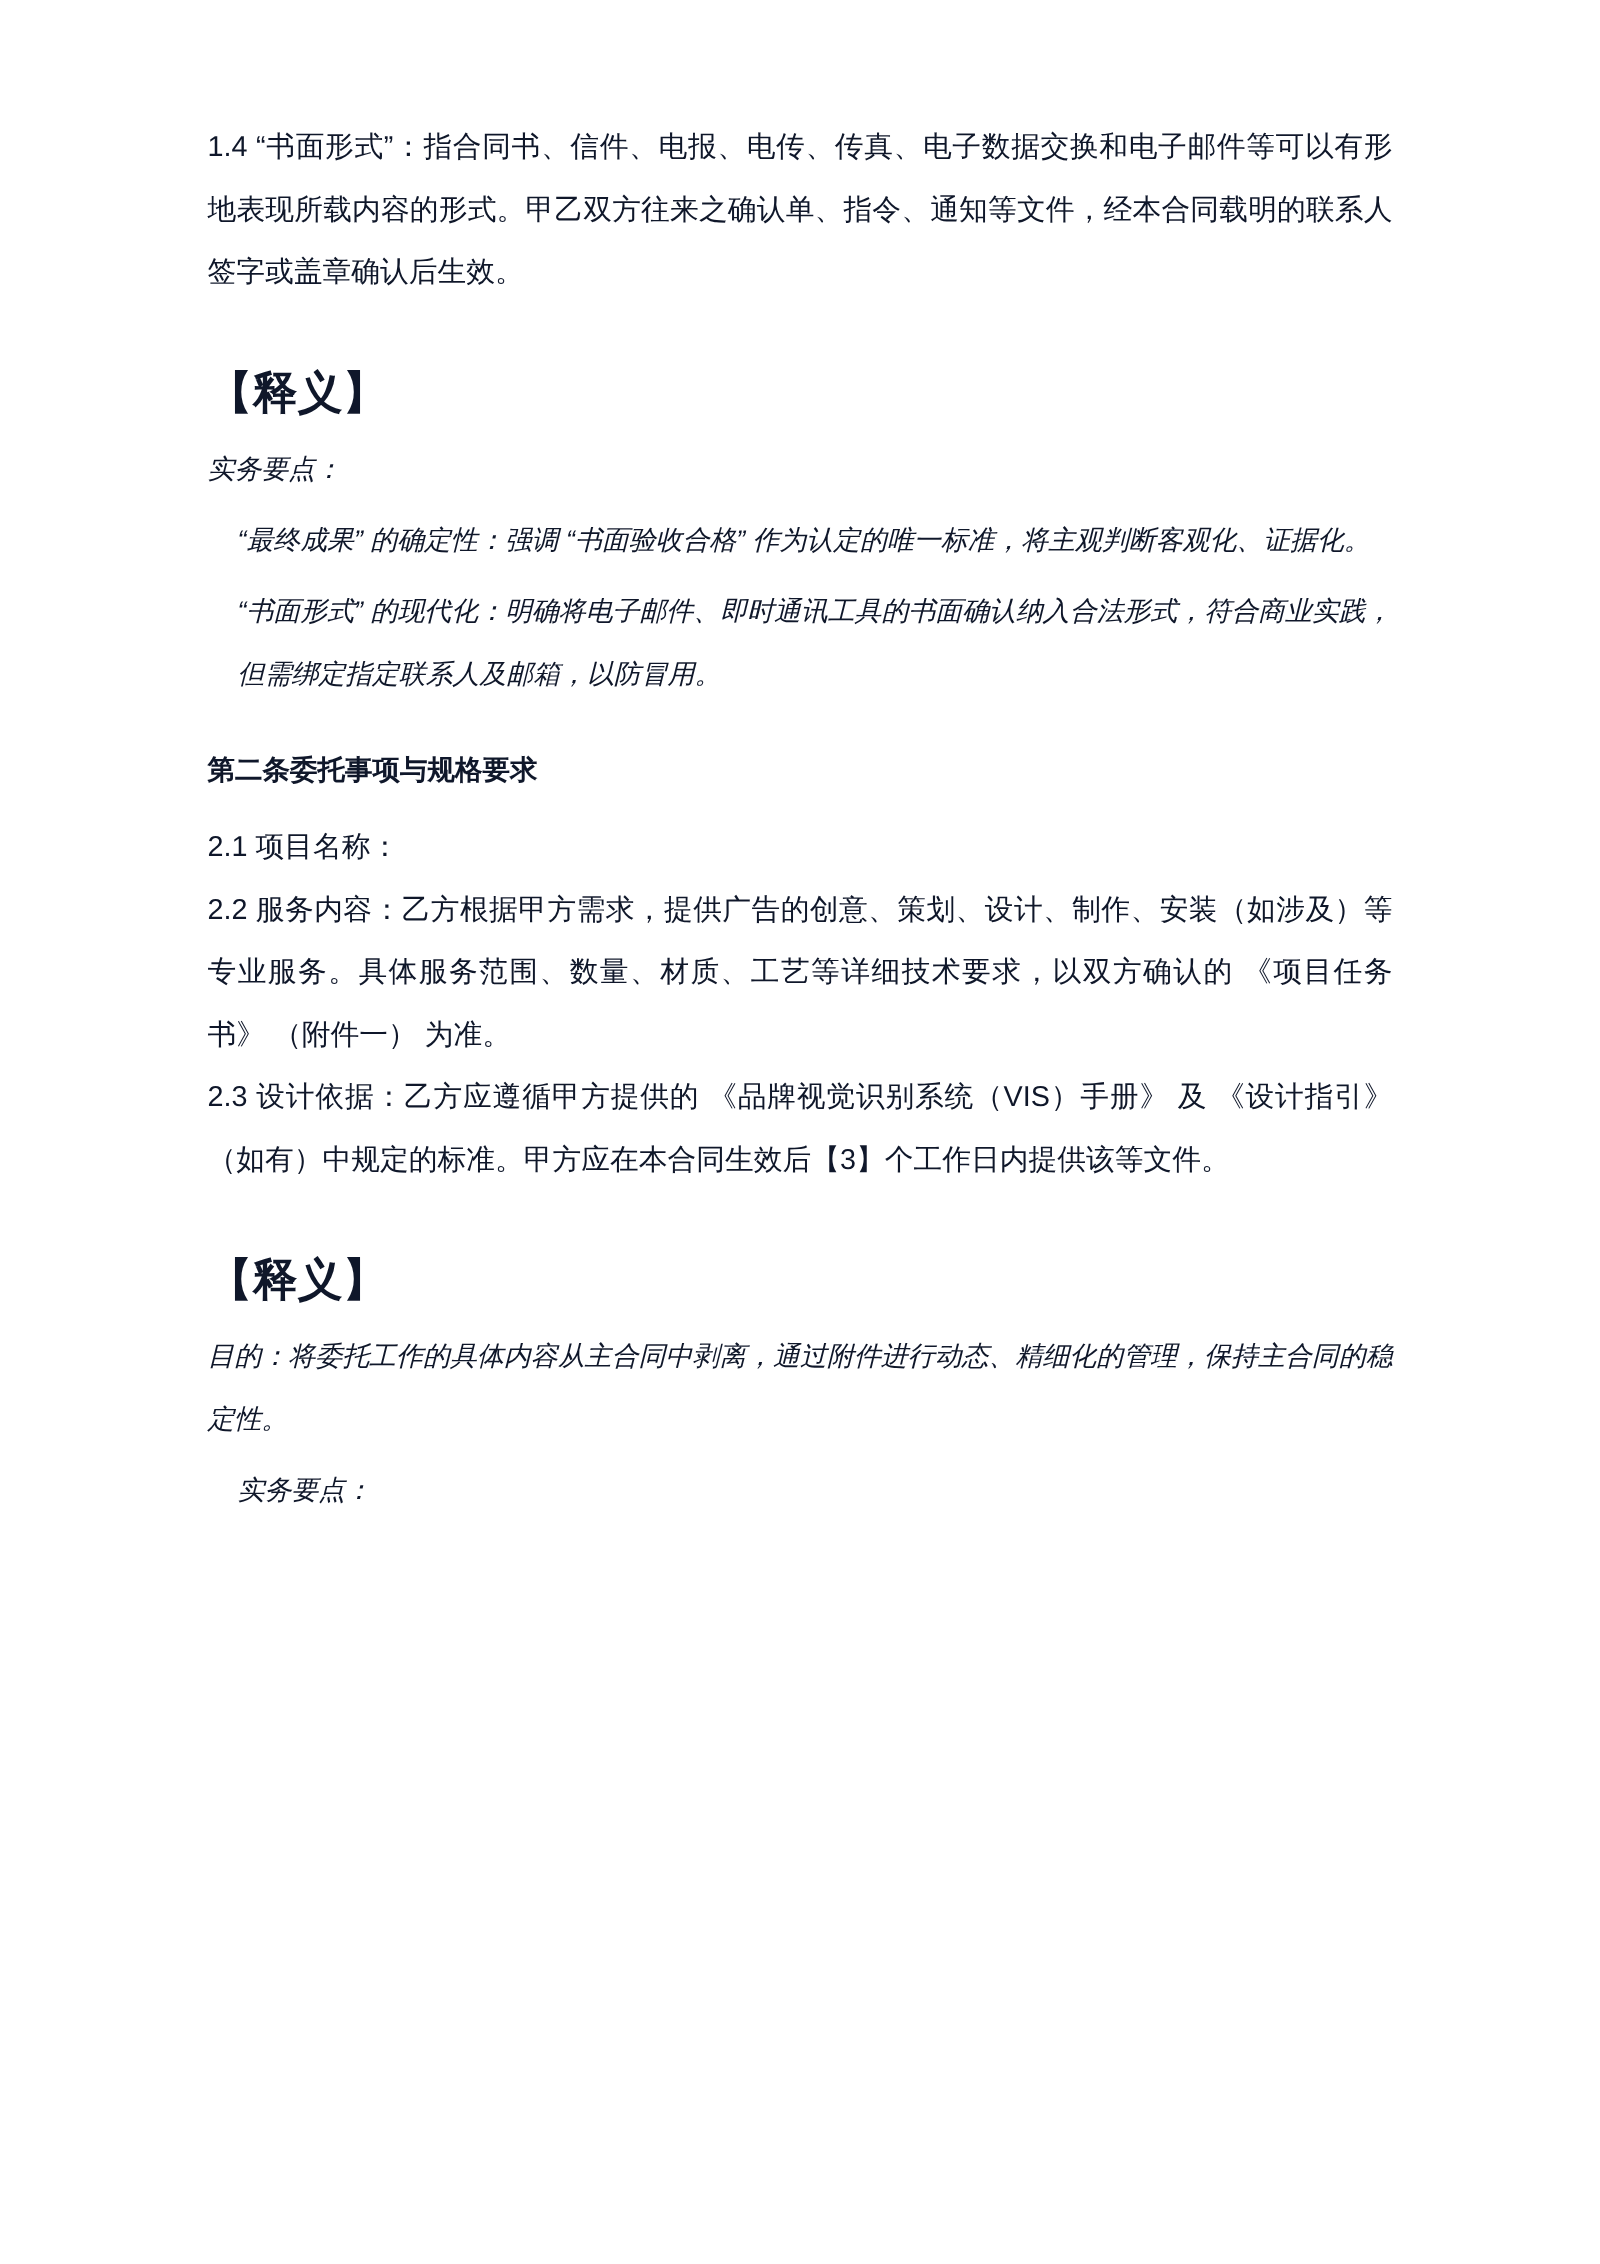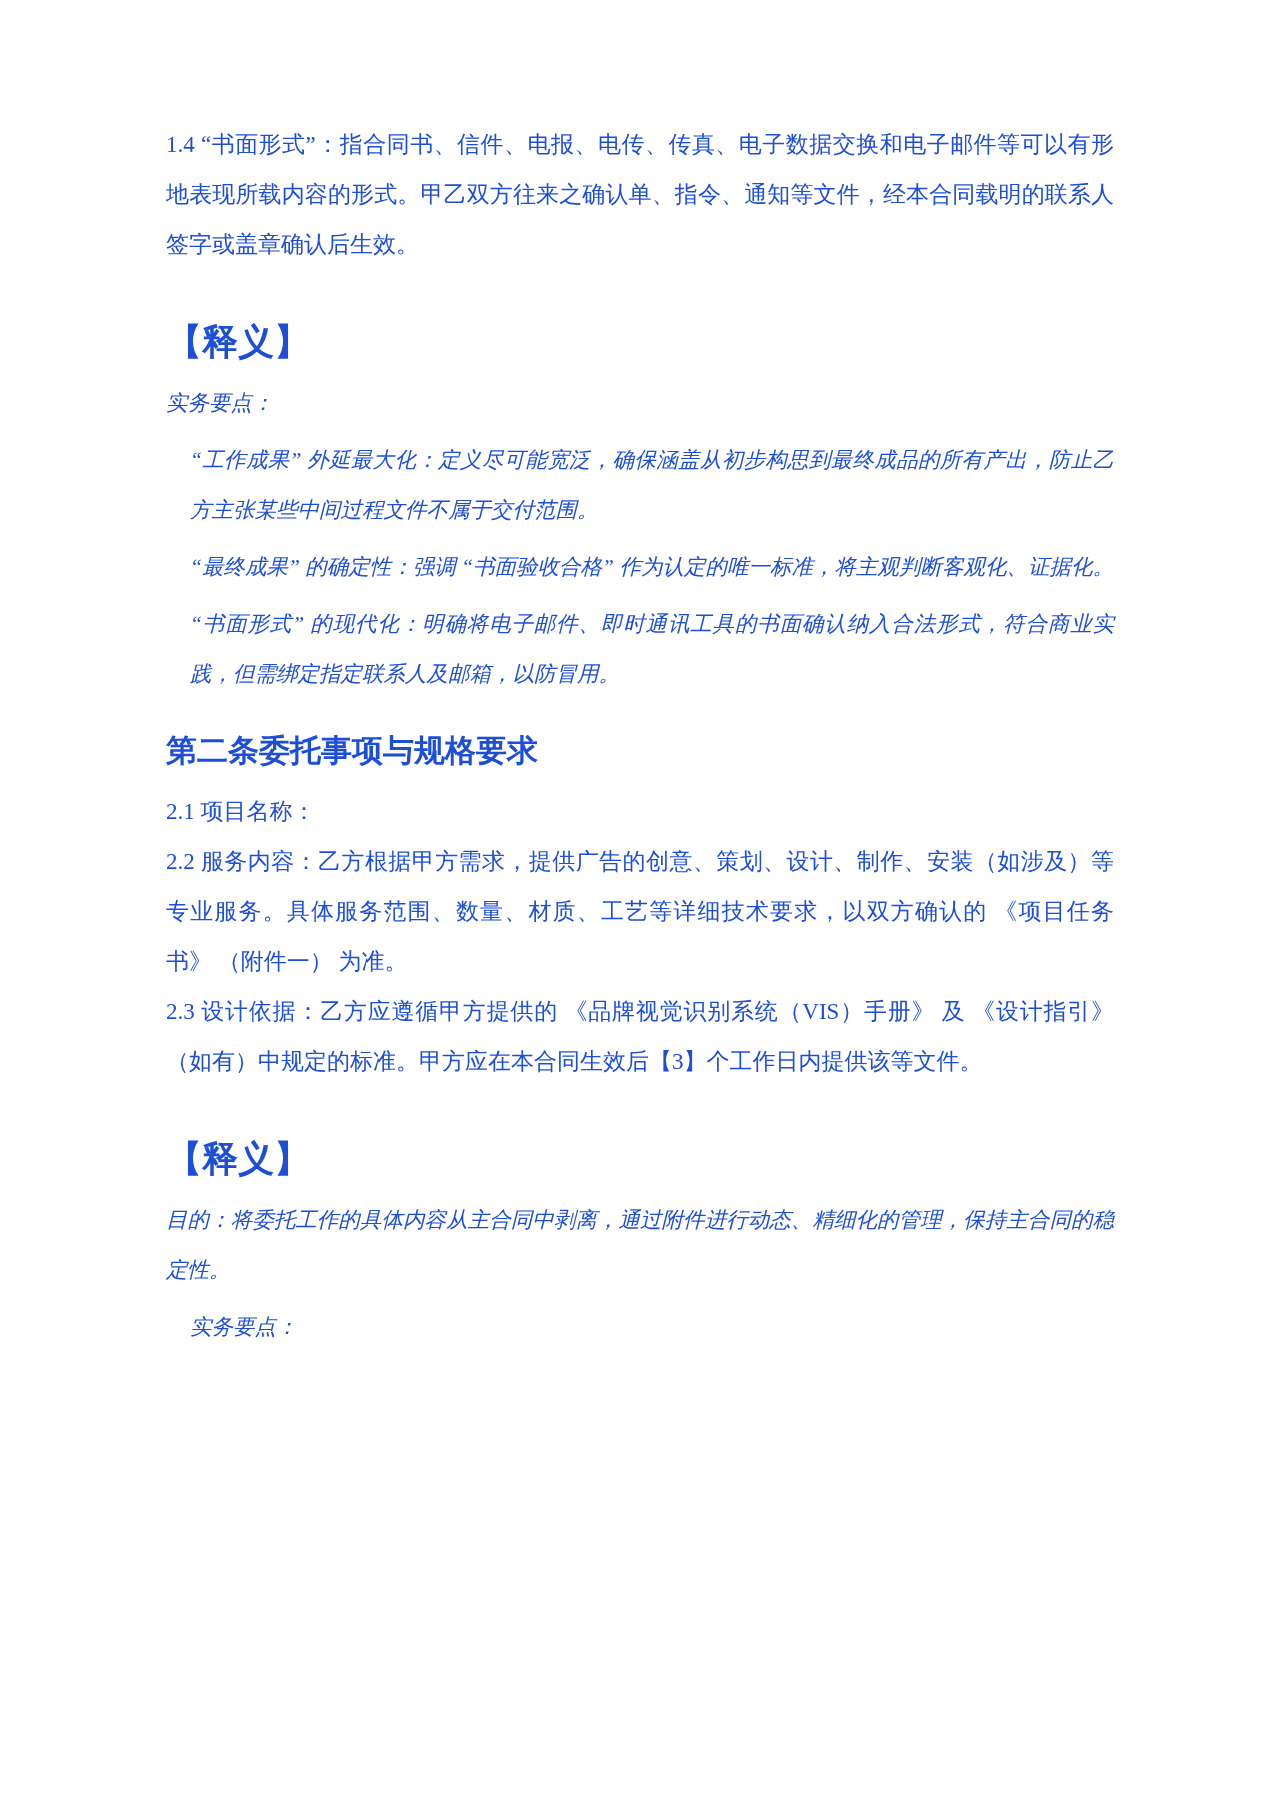--- a/index.html
+++ b/index.html
@@ -2,23 +2,23 @@
 <html lang="zh"><head>
 <meta charset="utf-8">
 <style>
   * { margin: 0; padding: 0; box-sizing: border-box; }
   html, body { background: #ffffff; }
   .page {
     position: relative;
     width: 1280px;
     height: 1811px;
     background: #ffffff;
-    padding: 120px 166px 0 166px;
-    color: #1d4ed8;
-    font-family: Liberation Serif, serif;
+    padding: 92px 166px 0 166px;
+    color: #0f172a;
+    font-family: Liberation Sans, sans-serif;
     overflow: hidden;
   }
   .body-para {
     font-size: 23px;
     line-height: 50px;
     text-align: justify;
     text-justify: inter-ideograph;
     font-weight: 400;
   }
   .note-para {
@@ -30,39 +30,38 @@
     font-weight: 400;
   }
   .note-para + .note-para { margin-top: 7px; margin-left: 24px; }
   .shiyi-heading {
     font-size: 36px;
     font-weight: 700;
     line-height: 40px;
     margin: 52px 0 16px 0;
   }
   .article-heading {
-    font-size: 31px;
+    font-size: 22px;
     font-weight: 700;
     line-height: 44px;
     margin: 30px 0 14px 0;
   }
 </style>
 </head>
 <body>
 
 <div class="page">
 
   <p class="body-para">1.4 “书面形式”：指合同书、信件、电报、电传、传真、电子数据交换和电子邮件等可以有形地表现所载内容的形式。甲乙双方往来之确认单、指令、通知等文件，经本合同载明的联系人签字或盖章确认后生效。</p>
 
   <h2 class="shiyi-heading">【释义】</h2>
 
 
   <p class="note-para">实务要点：</p>
 
-  <p class="note-para">“工作成果” 外延最大化：定义尽可能宽泛，确保涵盖从初步构思到最终成品的所有产出，防止乙方主张某些中间过程文件不属于交付范围。</p>
 
   <p class="note-para">“最终成果” 的确定性：强调 “书面验收合格” 作为认定的唯一标准，将主观判断客观化、证据化。</p>
 
   <p class="note-para">“书面形式” 的现代化：明确将电子邮件、即时通讯工具的书面确认纳入合法形式，符合商业实践，但需绑定指定联系人及邮箱，以防冒用。</p>
 
   <h1 class="article-heading">第二条委托事项与规格要求</h1>
 
   <p class="body-para">2.1 项目名称：</p>
 
   <p class="body-para">2.2 服务内容：乙方根据甲方需求，提供广告的创意、策划、设计、制作、安装（如涉及）等专业服务。具体服务范围、数量、材质、工艺等详细技术要求，以双方确认的 《项目任务书》 （附件一）  为准。</p>

